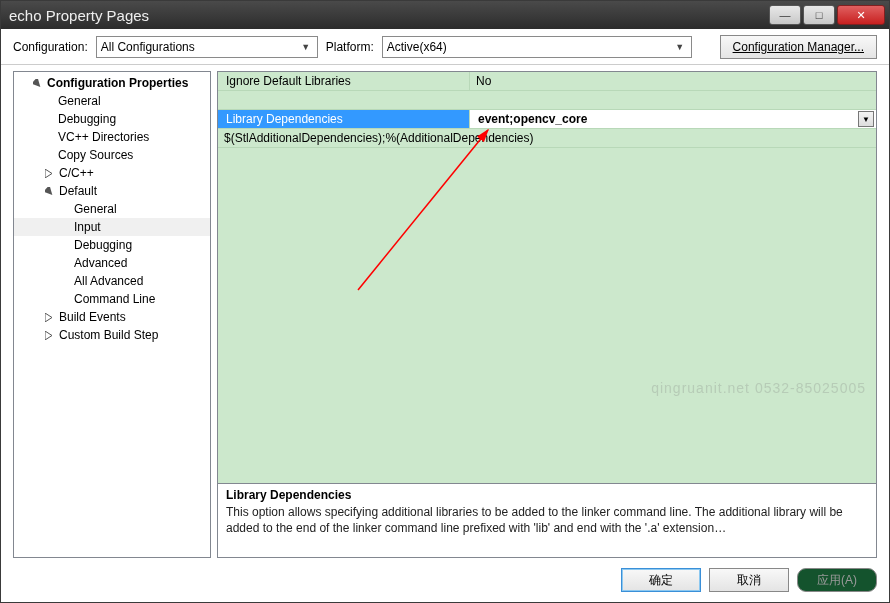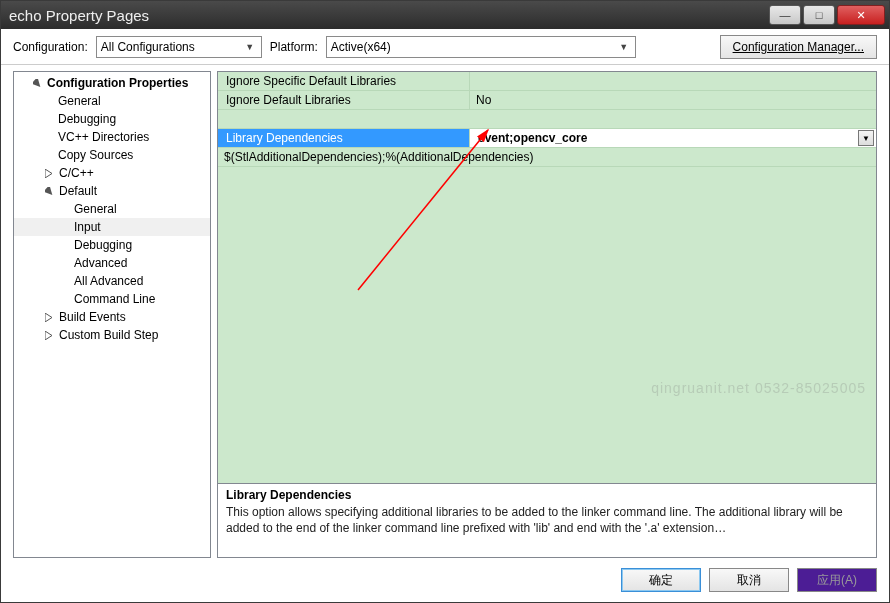--- a/index.html
+++ b/index.html
@@ -8,21 +8,21 @@
   .titlebar { height: 28px; background: linear-gradient(#4a4a4a,#2c2c2c); display: flex; align-items: center; color: #fff; padding: 0 4px 0 8px; }
   .titlebar .title { flex: 1; font-size: 15px; color: #eee; }
   .win-btns { display: flex; gap: 0; }
   .win-btn { width: 32px; height: 20px; background: linear-gradient(#e8e8e8,#c8c8c8); border: 1px solid #555; border-radius: 3px; margin-left: 2px; display:flex; align-items:center; justify-content:center; font-size:11px; color:#333; cursor:pointer;}
   .win-close { width: 48px; background: linear-gradient(#e06060,#c82020); color:#fff; border-color:#802020;}
   .config-row { height: 36px; border-bottom: 1px solid #ccc; display:flex; align-items:center; padding: 0 12px; gap:8px; background:#fff;}
   .config-row .lbl { color:#000; }
   .dropdown { display:flex; align-items:center; border:1px solid #8a8a8a; background:#fff; height:22px; padding:0 4px; position:relative;}
   .dropdown .val { flex:1; }
   .dd-caret { width:14px; text-align:center; font-size:9px; color:#444;}
-  .cfg-dd { width: 166px; }
+  .cfg-dd { width: 222px; }
   .plat-dd { width: 310px; }
   .cfg-mgr-btn { margin-left:auto; height:24px; padding:0 12px; border:1px solid #888; background:linear-gradient(#f8f8f8,#e4e4e4); cursor:pointer; text-decoration:underline;}
   .main { flex:1; display:flex; padding:6px 12px 0 12px; gap:6px; overflow:hidden;}
   .tree { width: 198px; border:1px solid #828790; background:#fff; overflow:auto; padding-top:2px;}
   .tree-row { display:flex; align-items:center; height:18px; padding-left:4px; cursor:pointer; color:#000;}
   .ind1 { padding-left: 18px; font-weight: bold; }
   .ind2 { padding-left: 44px; }
   .ind3 { padding-left: 60px; }
   .exp { width:11px; height:11px; margin-right:4px; display:inline-flex; align-items:center; justify-content:center;}
   .exp svg { display:block; }
@@ -35,21 +35,21 @@
   .grid-row.sel .gc1 { background:#3399ff; color:#fff;}
   .grid-row.sel .gc2 { background:#fff; }
   .grid-row.sel .gc2 input { border:none; outline:none; width:100%; font-weight:bold; font-size:12px; background:transparent;}
   .dd-btn { position:absolute; right:2px; top:1px; width:16px; height:16px; border:1px solid #777; background:linear-gradient(#f4f4f4,#ddd); display:flex; align-items:center; justify-content:center; font-size:8px; cursor:pointer;}
   .desc { height:74px; border-top:1px solid #828790; background:#fff; padding:4px 8px; overflow:hidden;}
   .desc-title { font-weight:bold; margin-bottom:2px;}
   .desc-text { color:#222; line-height:1.35;}
   .footer { height:44px; display:flex; align-items:center; justify-content:flex-end; gap:8px; padding:0 12px;}
   .btn { width:80px; height:24px; border:1px solid #888; background:linear-gradient(#f8f8f8,#e4e4e4); cursor:pointer;}
   .btn.default { border:1px solid #3a8fd8; box-shadow:0 0 0 1px #8cc8f0 inset;}
-  .btn.disabled { color:#9a9a9a; cursor:default; background:#4c1d95;}
+  .btn.disabled { color:#9a9a9a; cursor:default; background:#14532d;border-radius:9px;}
   .arrow-ann { position:absolute; left: 120px; top: 48px; pointer-events:none;}
   .watermark { position:absolute; right:10px; bottom:87px; color:rgba(120,120,120,0.25); font-size:14px; letter-spacing:1px; pointer-events:none;margin-left:17px;}
 </style>
 </head>
 <body>
 
 <div class="window">
   <div class="titlebar">
     <span class="title">echo Property Pages</span>
     <div class="win-btns">
@@ -143,24 +143,20 @@
               <path d="M0 0 L7 4.5 L0 9 Z" fill="none" stroke="#555"></path>
             </svg>
           </span>
         <span>Custom Build Step</span>
       </div>
     </div>
 
     <div class="right">
       <div class="grid">
         <div class="grid-row">
-          <div class="gc1">Ignore Specific Default Libraries</div>
-          <div class="gc2"></div>
-        </div>
-        <div class="grid-row">
           <div class="gc1">Ignore Default Libraries</div>
           <div class="gc2">No</div>
         </div>
         <div class="grid-row">
           <div class="gc2"></div>
         </div>
         <div class="grid-row sel">
           <div class="gc1">Library Dependencies</div>
           <div class="gc2">
             <input type="text" value="event;opencv_core" style="">

